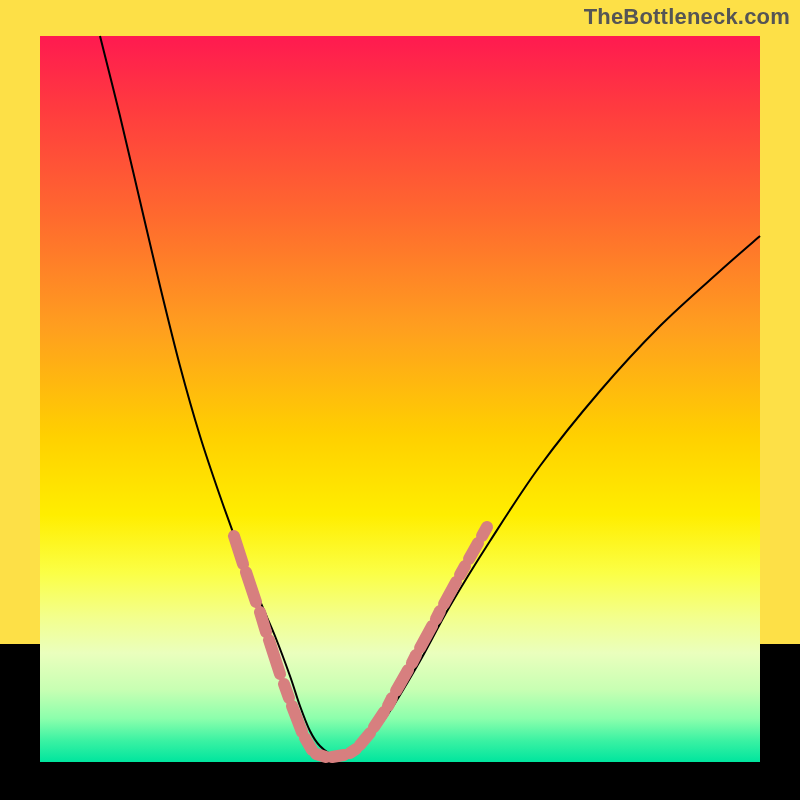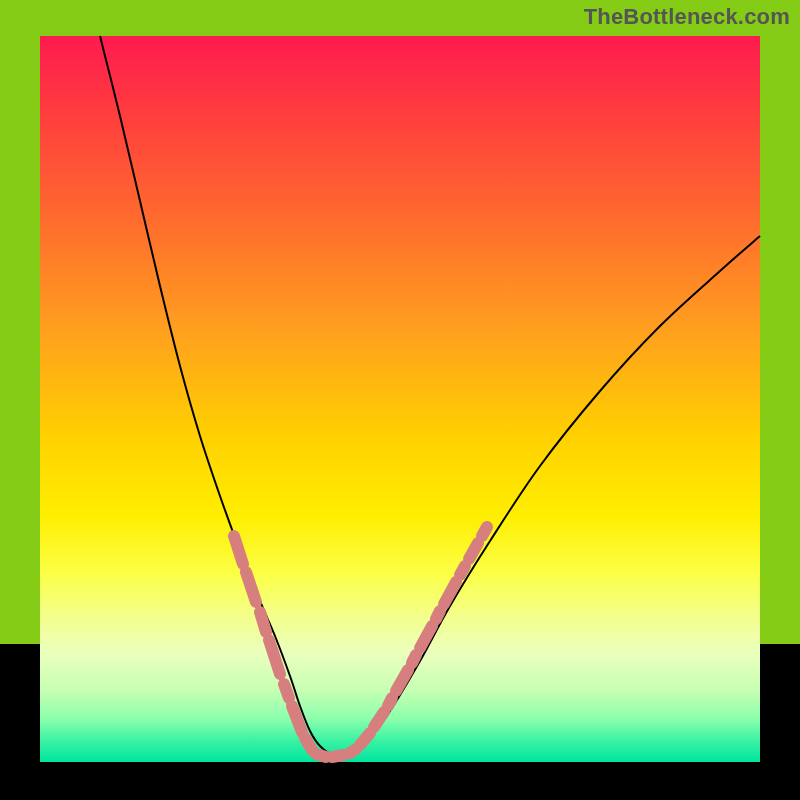--- a/index.html
+++ b/index.html
@@ -8,21 +8,21 @@
     width: 800px;
     height: 800px;
     background: #000;
     font-family: Arial, Helvetica, sans-serif;
     overflow: hidden;
   }
   .frame {
     position: relative;
     width: 800px;
     height: 644px;
-    background: #84cc16;
+    background: #fde047;
   }
   .watermark {
     position: absolute;
     top: 4px;
     right: 10px;
     color: #555;
     font-size: 22px;
     font-weight: 600;
     letter-spacing: 0.2px;
     z-index: 10;

